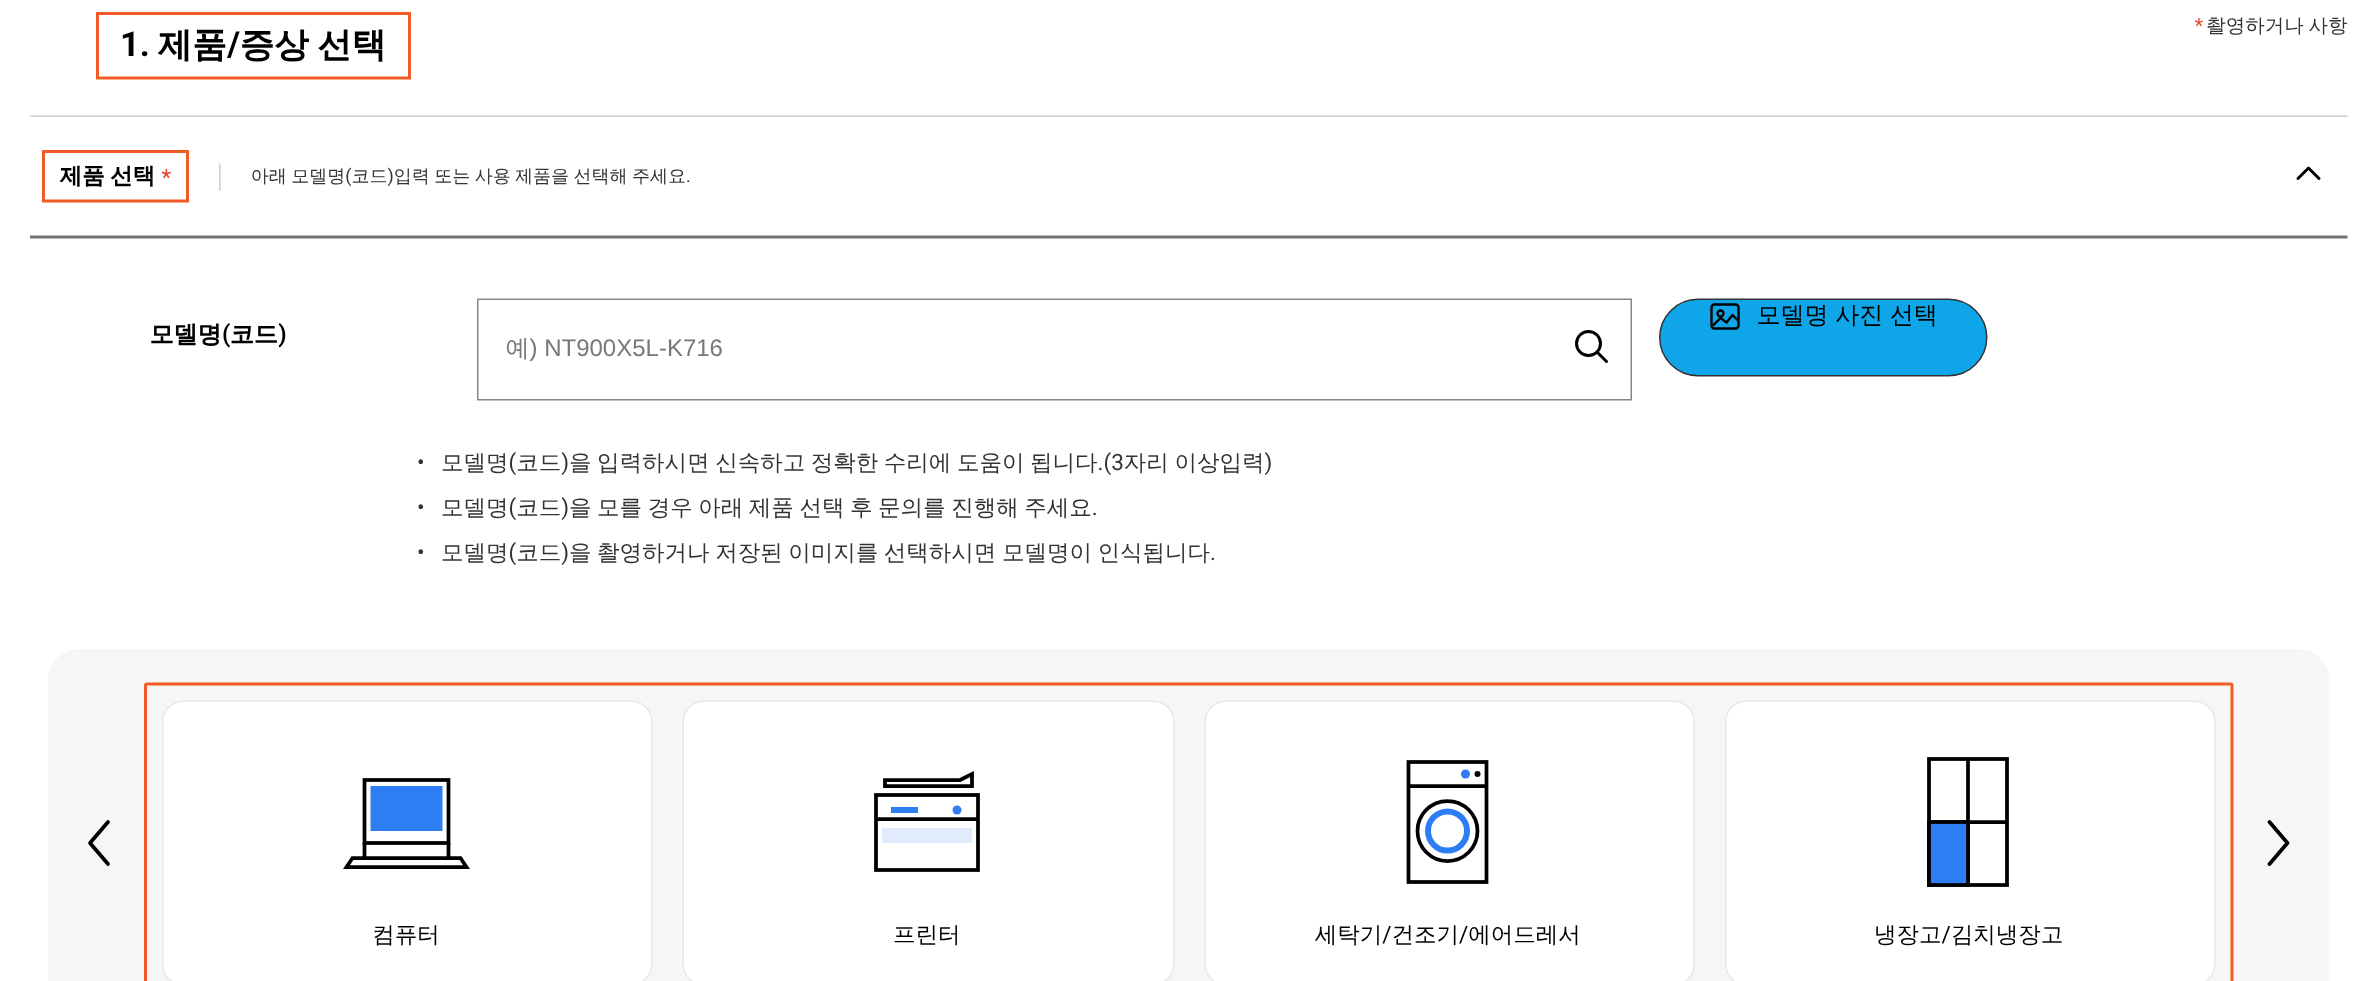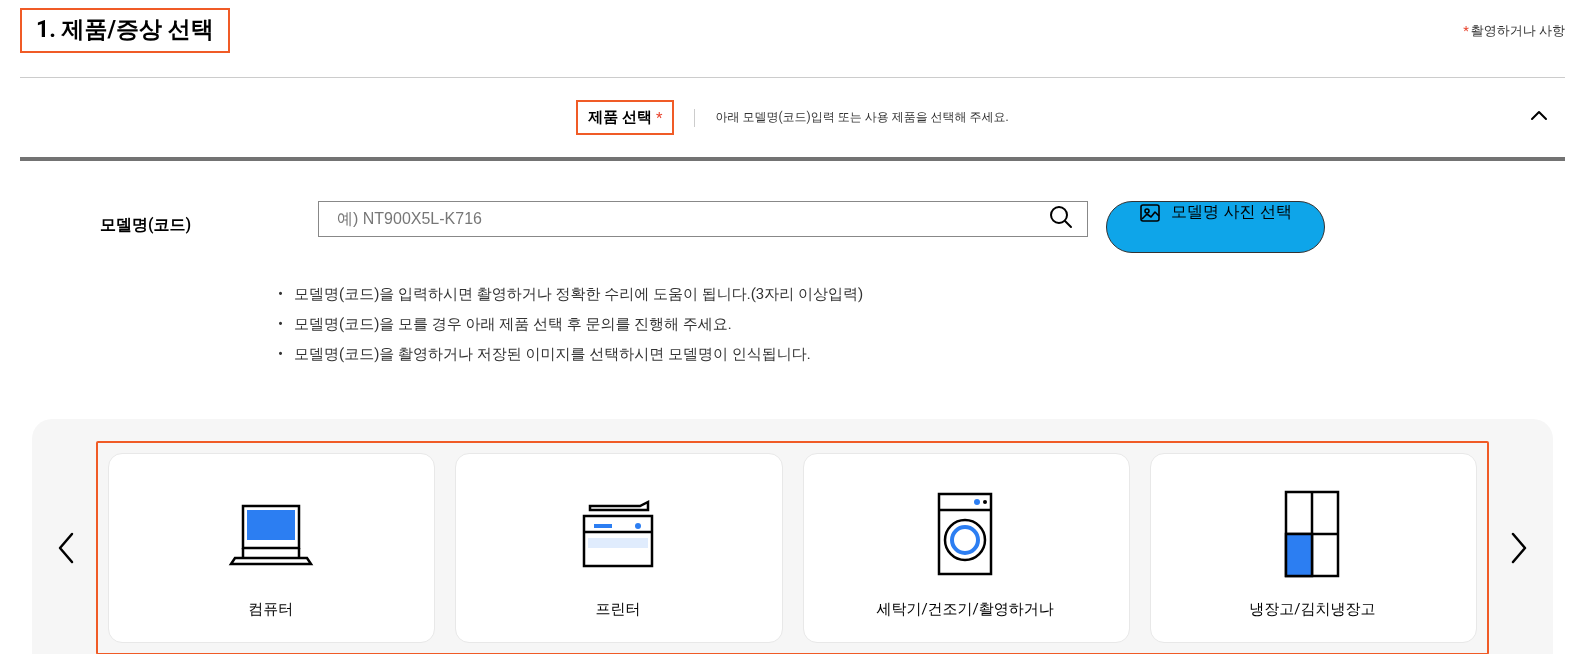--- a/index.html
+++ b/index.html
@@ -8,22 +8,22 @@
       background: #fff;
       color: #000;
       width: 1585px;
     }
     .container {
       padding: 0 20px;
     }
     .header-row {
       display: flex;
       justify-content: space-between;
-      align-items: center;
       padding: 8px 0;
+      margin-left: 44px;
     }
     .step-title-box {
       border: 2px solid #f05b26;
       padding: 4px 14px 6px 14px;
       font-size: 23px;
       font-weight: 700;
       display: inline-block;
     }
     .required-note {
       font-size: 13px;
@@ -35,23 +35,22 @@
     }
     .divider {
       border: none;
       border-top: 1px solid #ccc;
       margin-top: 16px;
     }
     .section-header {
       display: flex;
       align-items: center;
       padding: 22px 8px;
-      border-bottom: 4px solid #737373;
+      border-bottom: 2px solid #737373;
       position: relative;
-      justify-content: center;
     }
     .section-label-box {
       border: 2px solid #f05b26;
       padding: 6px 10px;
       font-size: 15px;
       font-weight: 600;
       display: inline-flex;
       align-items: center;
     }
     .section-label-box .asterisk {
@@ -90,21 +89,21 @@
       width: 200px;
       padding-top: 14px;
       margin-left: 40px;
     }
     .model-input-wrap {
       position: relative;
       flex: 0 0 770px;
     }
     .model-input {
       width: 100%;
-      height: 36px;
+      height: 68px;
       border: 1px solid #888;
       padding: 0 52px 0 18px;
       font-size: 16px;
     }
     .model-input::placeholder {
       color: #777;
     }
     .search-btn {
       position: absolute;
       right: 14px;
@@ -242,21 +241,21 @@
               <rect x="2" y="3" width="18" height="16" rx="2" stroke="#000" stroke-width="1.6" fill="none"></rect>
               <circle cx="8" cy="9" r="2" stroke="#000" stroke-width="1.6" fill="none"></circle>
               <path d="M3 17 L8 12 L12 15 L16 10 L20 14" stroke="#000" stroke-width="1.6" fill="none" stroke-linejoin="round"></path>
             </svg>
         </span>
         <span>모델명 사진 선택</span>
       </button>
     </div>
 
     <ul class="help-list">
-      <li>모델명(코드)을 입력하시면 촬영하거나 정확한 수리에 도움이 됩니다.(3자리 이상입력)</li>
+      <li>모델명(코드)을 입력하시면 신속하고 정확한 수리에 도움이 됩니다.(3자리 이상입력)</li>
       <li>모델명(코드)을 모를 경우 아래 제품 선택 후 문의를 진행해 주세요.</li>
       <li>모델명(코드)을 촬영하거나 저장된 이미지를 선택하시면 모델명이 인식됩니다.</li>
     </ul>
   </div>
 
   <div class="carousel-wrap">
     <button class="arrow-btn">
       <svg width="24" height="36" viewBox="0 0 24 36">
           <path d="M18 4 L6 18 L18 32" stroke="#000" stroke-width="2.5" fill="none" stroke-linecap="round" stroke-linejoin="round"></path>
         </svg>
@@ -296,21 +295,21 @@
         <div class="icon-slot">
           <svg width="72" height="92" viewBox="0 0 72 92">
             <rect x="10" y="6" width="52" height="80" stroke="#000" stroke-width="2.5" fill="none"></rect>
             <line x1="10" y1="22" x2="62" y2="22" stroke="#000" stroke-width="2.5"></line>
             <circle cx="48" cy="14" r="3" fill="#2c7ef2"></circle>
             <circle cx="56" cy="14" r="2" fill="#000"></circle>
             <circle cx="36" cy="52" r="20" stroke="#000" stroke-width="2.5" fill="none"></circle>
             <circle cx="36" cy="52" r="13" stroke="#2c7ef2" stroke-width="4" fill="none"></circle>
           </svg>
         </div>
-        <div class="category-label">세탁기/건조기/촬영하거나</div>
+        <div class="category-label">세탁기/건조기/에어드레서</div>
       </div>
 
 
 
       <div class="category-card">
         <div class="icon-slot">
           <svg width="72" height="96" viewBox="0 0 72 96">
             <rect x="10" y="6" width="52" height="84" stroke="#000" stroke-width="2.5" fill="none"></rect>
             <line x1="36" y1="6" x2="36" y2="90" stroke="#000" stroke-width="2.5"></line>
             <line x1="10" y1="48" x2="62" y2="48" stroke="#000" stroke-width="2.5"></line>

